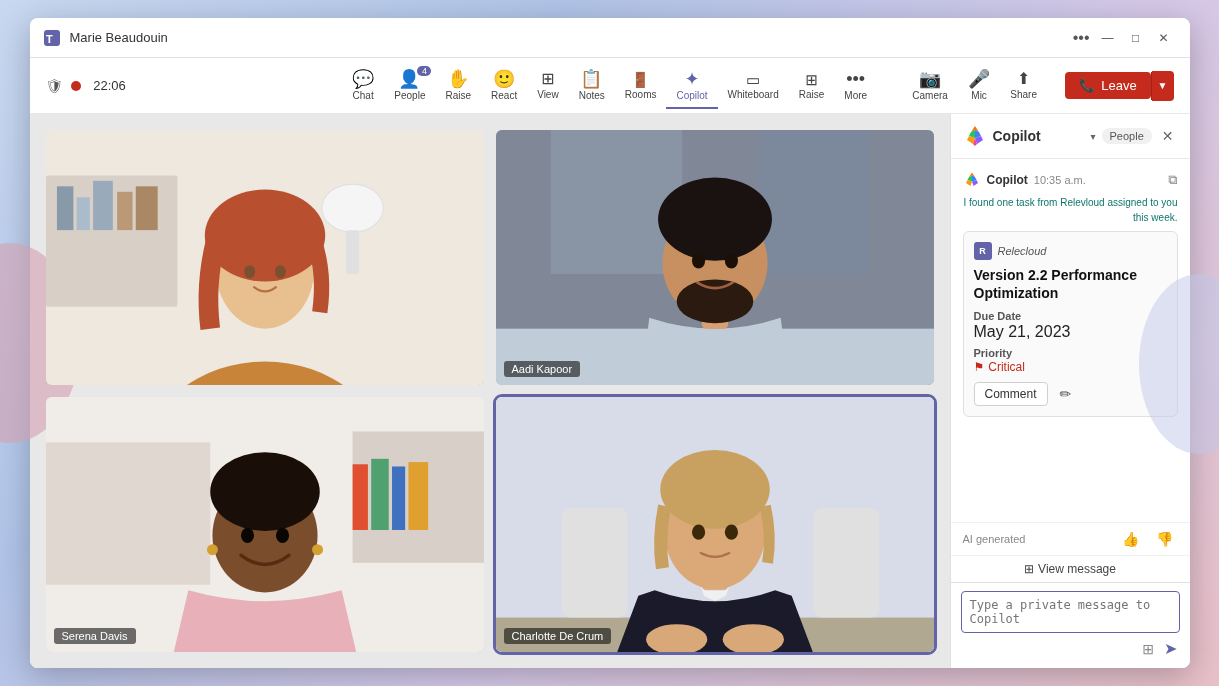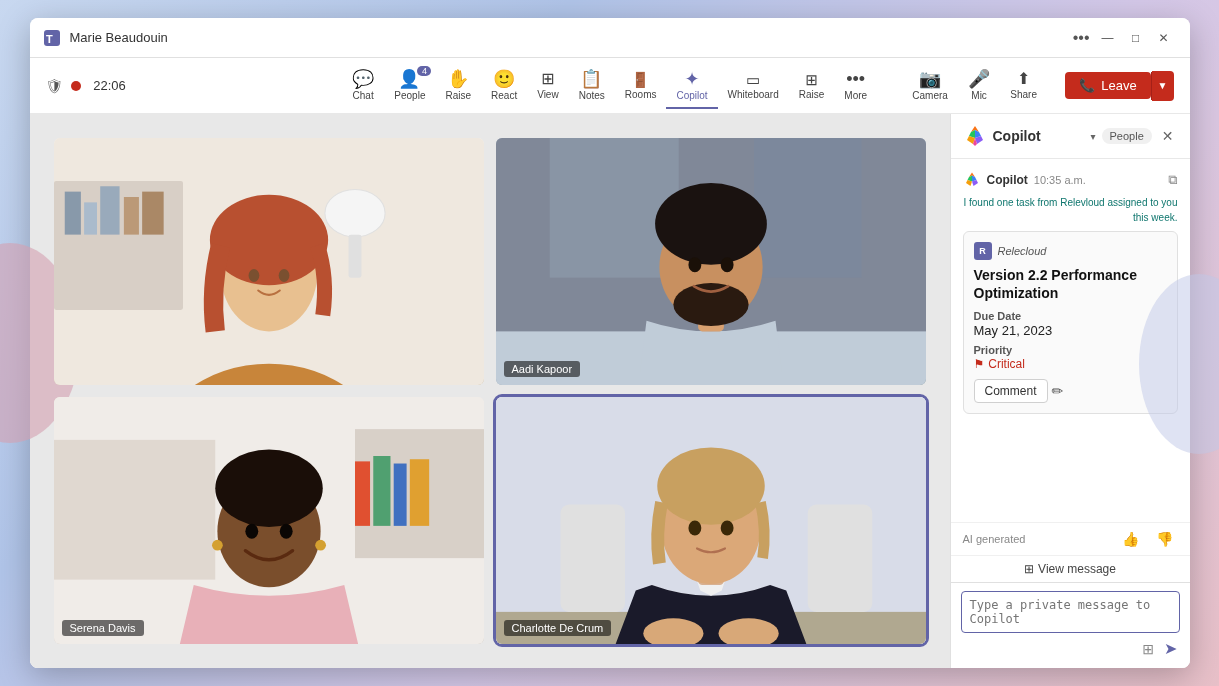--- a/index.html
+++ b/index.html
@@ -172,21 +172,21 @@
       overflow: hidden;
       background: #f3f3f3;
     }
     
     .video-area {
       flex: 1;
       display: grid;
       grid-template-columns: 1fr 1fr;
       grid-template-rows: 1fr 1fr;
       gap: 12px;
-      padding: 24px;
+      padding: 16px;
       background: #e8e8e8;
     }
     .video-tile {
       background: #888;
       border-radius: 6px;
       overflow: hidden;
       position: relative;
     }
     .video-tile.active-speaker {
       outline: 3px solid #6264a7;
@@ -334,21 +334,21 @@
     .task-field {
       margin-bottom: 6px;
     }
     .task-field-label {
       font-size: 11px;
       font-weight: 600;
       color: #555;
       margin-bottom: 1px;
     }
     .task-field-value {
-      font-size: 13px;
+      font-size: 16px;
       color: #222;
     }
     .priority-critical {
       color: #c42b1c;
       font-size: 12px;
       display: flex;
       align-items: center;
       gap: 4px;
     }
     .priority-icon {
@@ -367,21 +367,21 @@
       font-size: 9px;
       display: flex;
       align-items: center;
       justify-content: center;
       color: white;
       font-weight: bold;
     }
     .card-actions {
       display: flex;
       align-items: center;
-      gap: 0;
+      gap: 8px;
       margin-top: 8px;
     }
     .comment-btn {
       border: 1px solid #d0d0d0;
       background: #fff;
       border-radius: 4px;
       padding: 4px 10px;
       font-size: 12px;
       cursor: pointer;
       color: #333;

